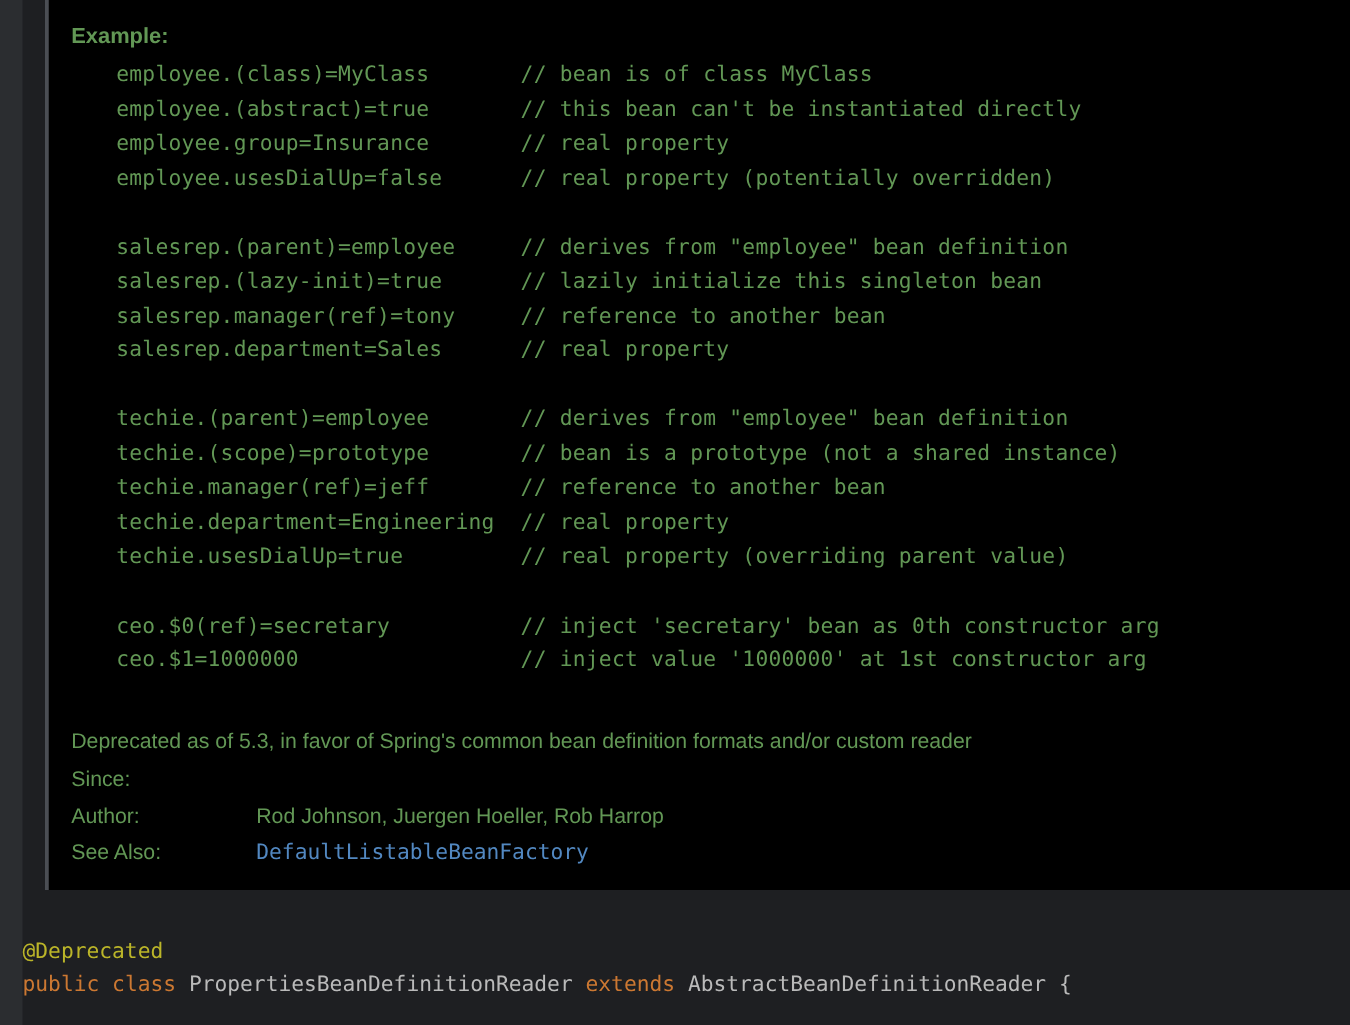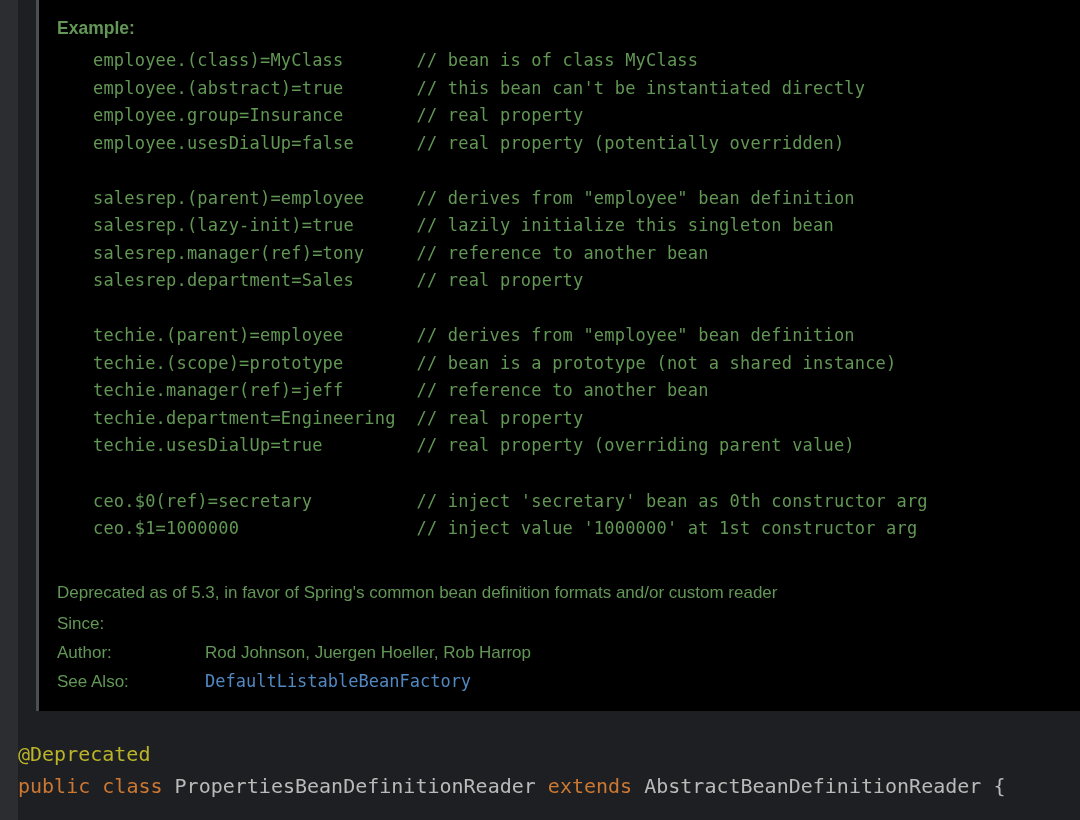--- a/index.html
+++ b/index.html
@@ -73,21 +73,21 @@
       font-size: 17px;
     }
     .dep-row { margin-bottom: 4px; }
     .dep-text { color: #629755; }
     .dep-cont { margin-left: 120px; }
     .source {
       position: absolute;
       left: 18px;
       bottom: 18px;
       font-family: ui-monospace, 'SF Mono', Menlo, Consolas, monospace;
-      font-size: 20px;
+      font-size: 17px;
       line-height: 1.6;
       white-space: pre;
     }
     .tok-ann { color: #bbb529; }
     .tok-kw  { color: #cc7832; }
     .tok-cls { color: #bababa; }
     .tok-ext { color: #bababa; }
     .tok-brace { color: #bababa; }
   </style>
 </head>

